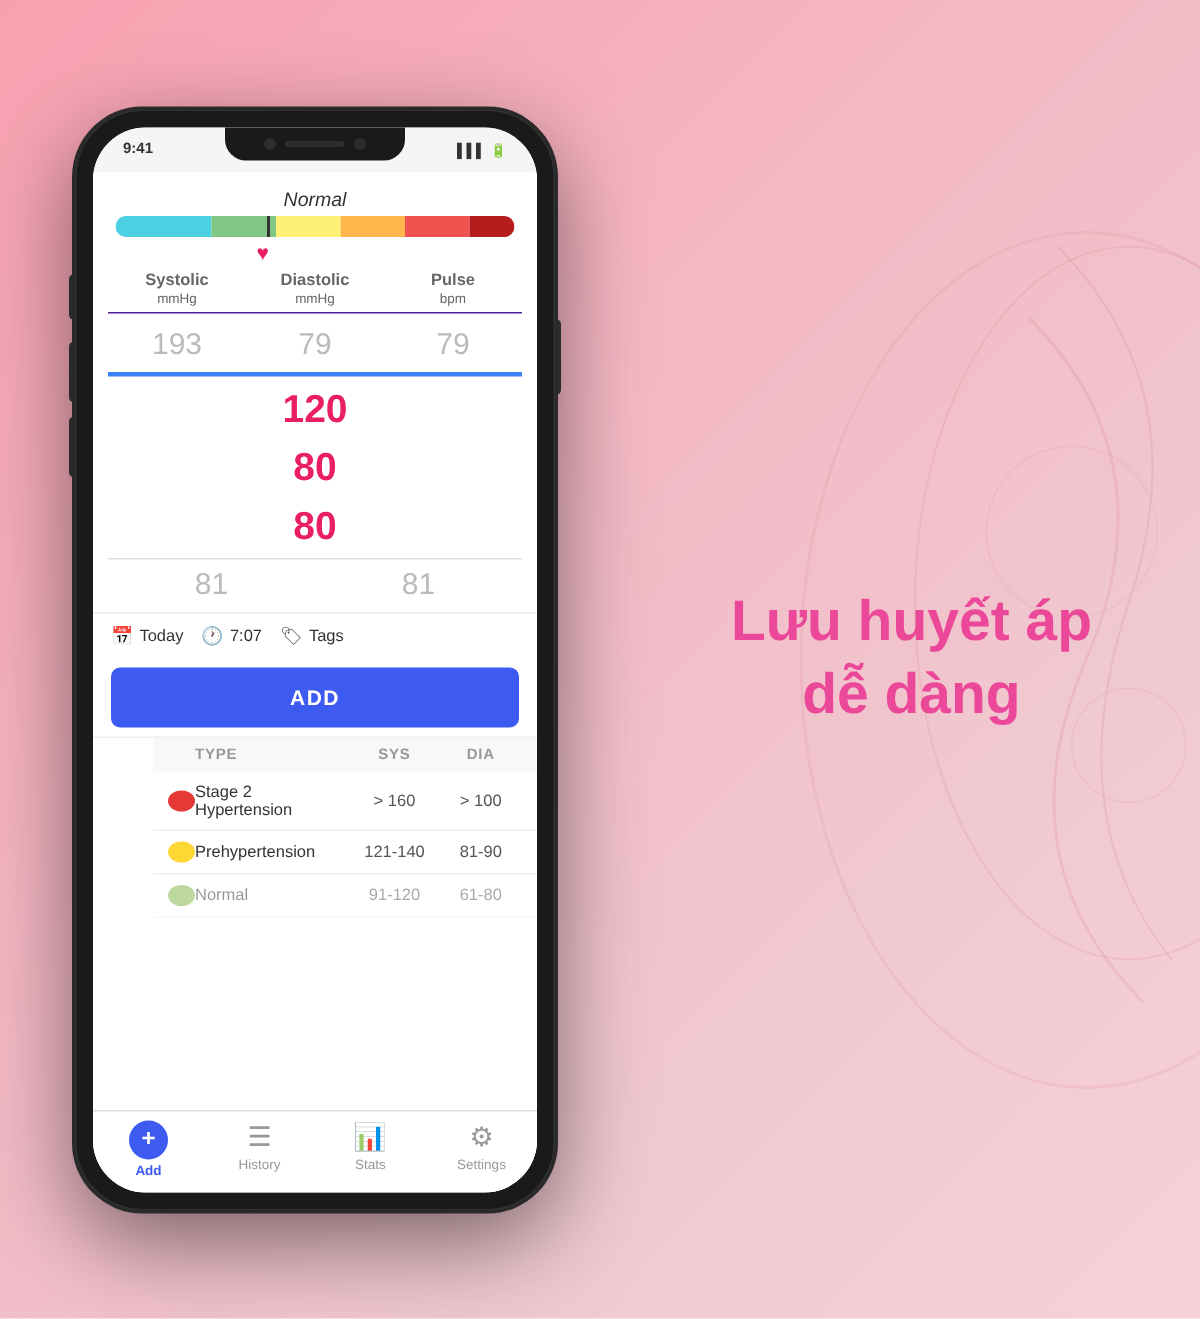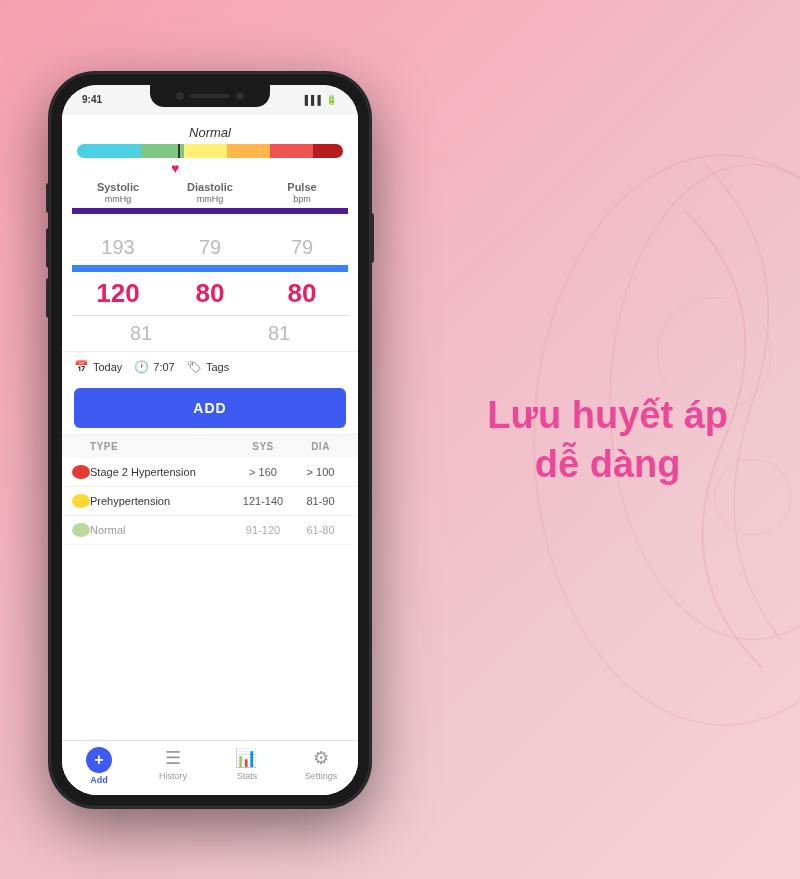--- a/index.html
+++ b/index.html
@@ -159,23 +159,23 @@
     }
 
     
     .number-picker {
       background: white;
       padding: 0 10px;
       flex-shrink: 0;
     }
     .picker-headers {
       display: flex;
-      border-bottom: 6px solid #4c1d95;
+      border-bottom: 1px solid #4c1d95;
       padding-bottom: 4px;
-      margin-bottom: 16px;
+      margin-bottom: 4px;
     }
     .picker-header {
       flex: 1;
       text-align: center;
       font-size: 11px;
       color: #666;
       font-weight: bold;
       line-height: 1.2;
     }
     .picker-header .unit {
@@ -185,22 +185,23 @@
     }
 
     .picker-rows {
       position: relative;
     }
     .picker-row {
       display: flex;
       padding: 2px 0;
     }
     .picker-row.selected {
-      border-top: 7px solid #3b82f6;
+      border-top: 3px solid #3b82f6;
       border-bottom: 1px solid #ddd;
+      flex-direction: column;
     }
     .picker-cell {
       flex: 1;
       text-align: center;
       font-size: 20px;
       padding: 4px 0;
       color: #bbb;
     }
     .picker-row.selected .picker-cell {
       color: #e91e63;
@@ -243,20 +244,21 @@
       width: calc(100% - 24px);
       cursor: pointer;
       flex-shrink: 0;
     }
 
     
     .bp-table {
       flex: 1;
       overflow: hidden;
       border-top: 1px solid #eee;
+      padding-left: 40px;
     }
     .bp-table-header {
       display: flex;
       padding: 6px 10px;
       background: #f8f8f8;
     }
     .bp-th {
       font-size: 10px;
       font-weight: bold;
       color: #999;

